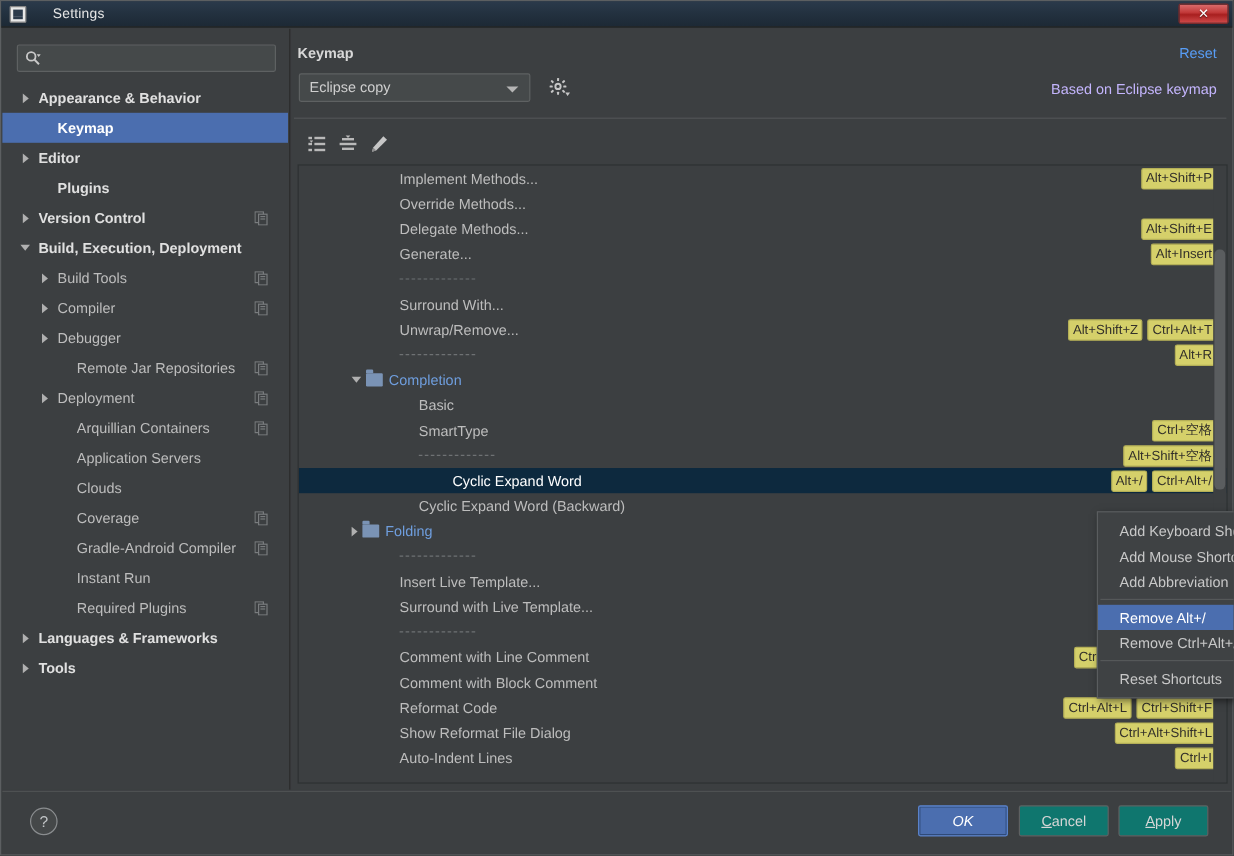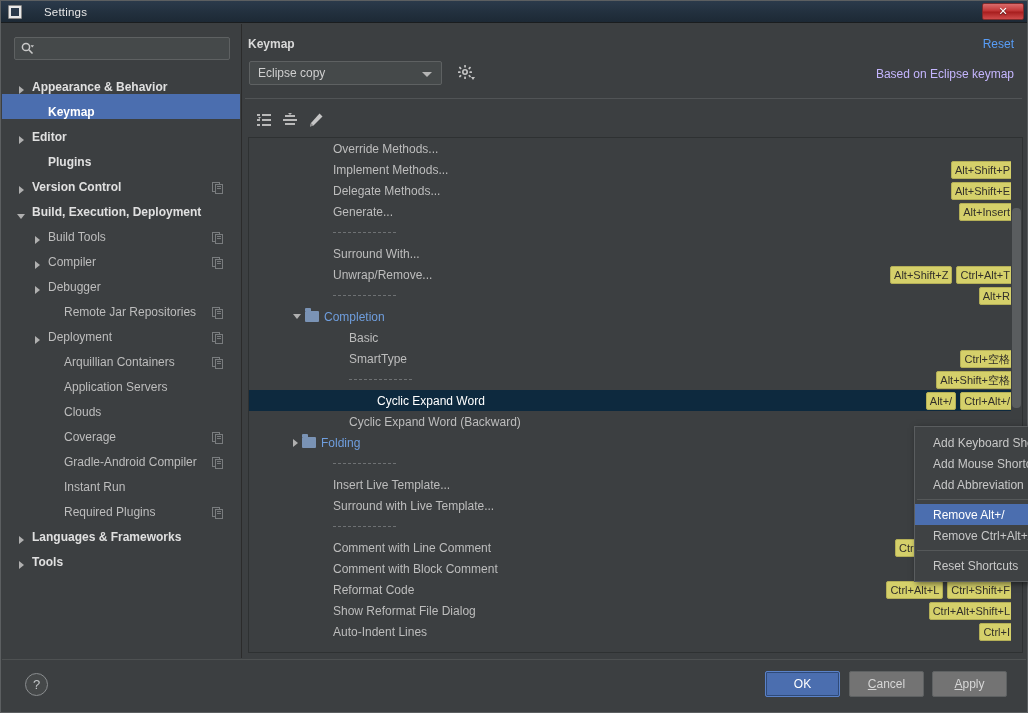--- a/index.html
+++ b/index.html
@@ -80,21 +80,21 @@
   }
   .mag {
     position: absolute; left: 7px; top: 5px;
     width: 13px; height: 13px; pointer-events: none;
   }
   .mag svg { display: block; }
 
   #tree { position: absolute; left: 0; top: 45px; width: 238px; }
   .tree-row {
     position: relative; height: 25px;
-    display: flex; align-items: flex-end;
+    display: flex; align-items: center;
     font-size: 12px; color: #bdbdbd;
     padding-right: 16px;
     white-space: nowrap;
   }
   .tree-row.bold { color: #e0e0e0; font-weight: bold; }
   .tree-row.sel { background: #4b6eaf; color: #ffffff; }
   .tree-row.sel .t-label { font-weight: bold; }
   .arrow {
     width: 0; height: 0; flex: none;
     border-left: 5px solid #b0b0b0;
@@ -269,21 +269,21 @@
   #help-btn {
     position: absolute; left: 23px; top: 13px;
     width: 23px; height: 23px; border-radius: 50%;
     border: 1px solid #8a8d8f; color: #c2c5c7;
     display: flex; align-items: center; justify-content: center;
     font-size: 13px; background: #454849;
   }
   .fbtn {
     position: absolute; top: 11px; height: 26px;
     border: 1px solid #5e6162; border-radius: 2px;
-    background: #737373; color: #d6d6d6;
+    background: #0f766e; color: #d6d6d6;
     font-size: 12px; display: flex; align-items: center; justify-content: center;
     font-family: inherit;
   }
   .fbtn.primary {
     background: #4b6eaf; border-color: #5a82c9; color: #ffffff;
     box-shadow: 0 0 0 1px #2f4a78 inset;
   }
   .underline-first::first-letter { text-decoration: underline; }
 </style>
 </head>
@@ -563,28 +563,28 @@
             <rect x="5" y="13" width="2" height="2" fill="#c9c9c9"></rect>
             <rect x="8.5" y="15.5" width="2" height="2" fill="#c9c9c9"></rect>
           </svg>
         </div>
       </div>
 
       <div id="list-frame">
         <div id="km-rows">
             <div class="km-row">
               <span class="km-ind" style="width: 84px;"></span>
+              <span class="km-label">Implement Methods...</span>
+              <span class="km-shortcuts">
+                <span class="badge">Alt+Shift+P</span>
+              </span>
+            </div>
+            <div class="km-row">
+              <span class="km-ind" style="width: 84px;"></span>
               <span class="km-label">Override Methods...</span>
-            </div>
-            <div class="km-row">
-              <span class="km-ind" style="width: 84px;"></span>
-              <span class="km-label">Implement Methods...</span>
-              <span class="km-shortcuts">
-                <span class="badge">Alt+Shift+P</span>
-              </span>
             </div>
             <div class="km-row">
               <span class="km-ind" style="width: 84px;"></span>
               <span class="km-label">Delegate Methods...</span>
               <span class="km-shortcuts">
                 <span class="badge">Alt+Shift+E</span>
               </span>
             </div>
             <div class="km-row">
               <span class="km-ind" style="width: 84px;"></span>
@@ -740,21 +740,21 @@
           <span>Reset Shortcuts</span>
         </div>
       </div>
 
   </div>
 
   <div id="footer">
     <div id="help-btn">
       <span>?</span>
     </div>
-    <div class="fbtn primary" style="left:763px; width:75px;">
+    <div class="fbtn primary" style="left:763px; width:75px;font-style:italic;">
       <span>OK</span>
     </div>
     <div class="fbtn" style="left:847px; width:75px;">
       <span class="underline-first">Cancel</span>
     </div>
     <div class="fbtn" style="left:930px; width:75px;">
       <span class="underline-first">Apply</span>
     </div>
   </div>
 

